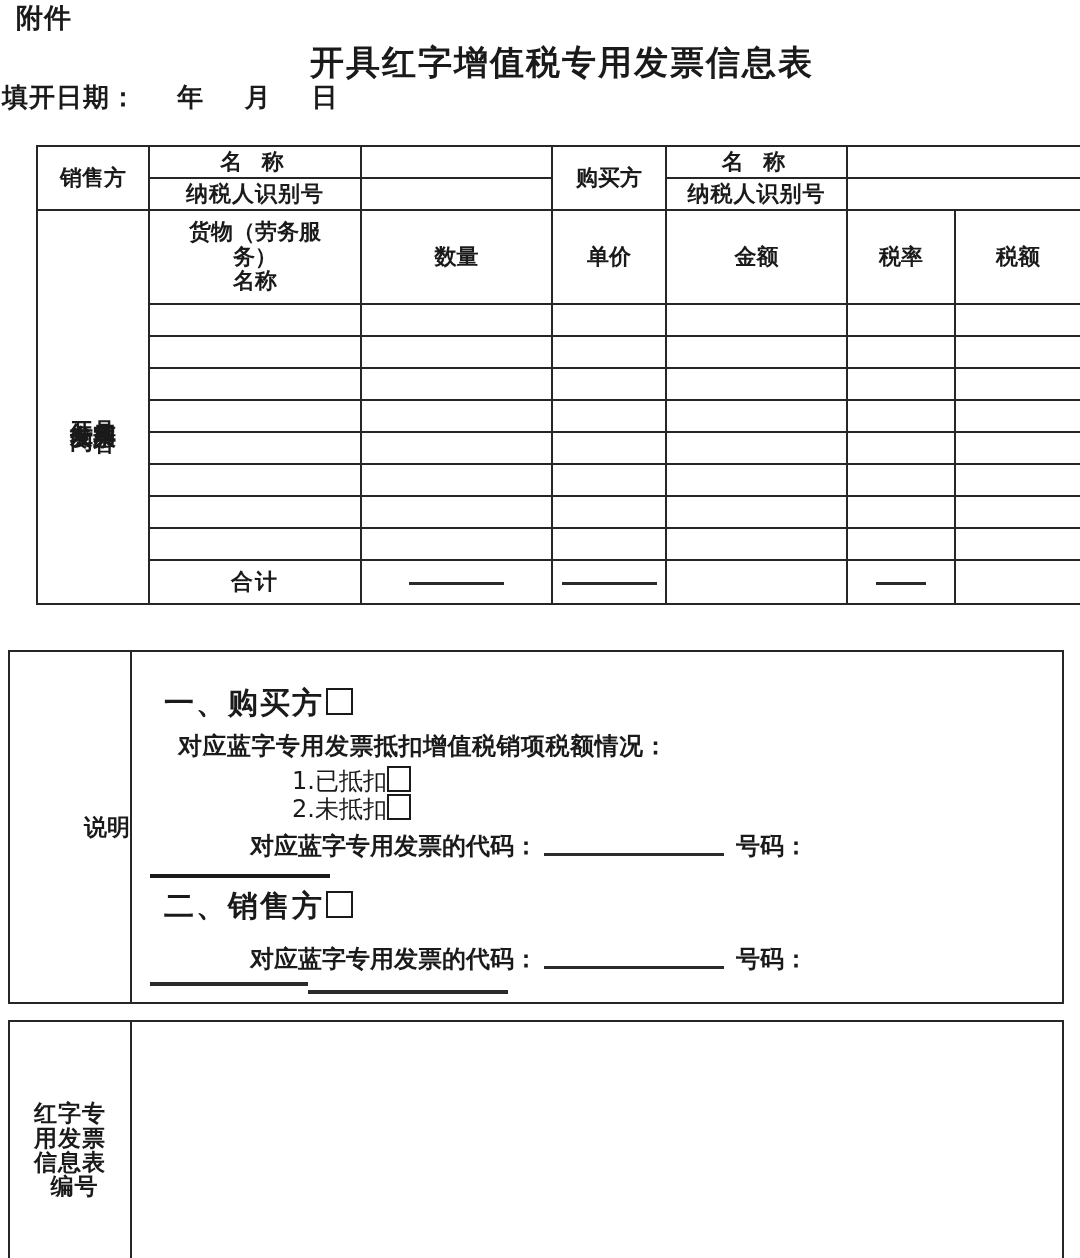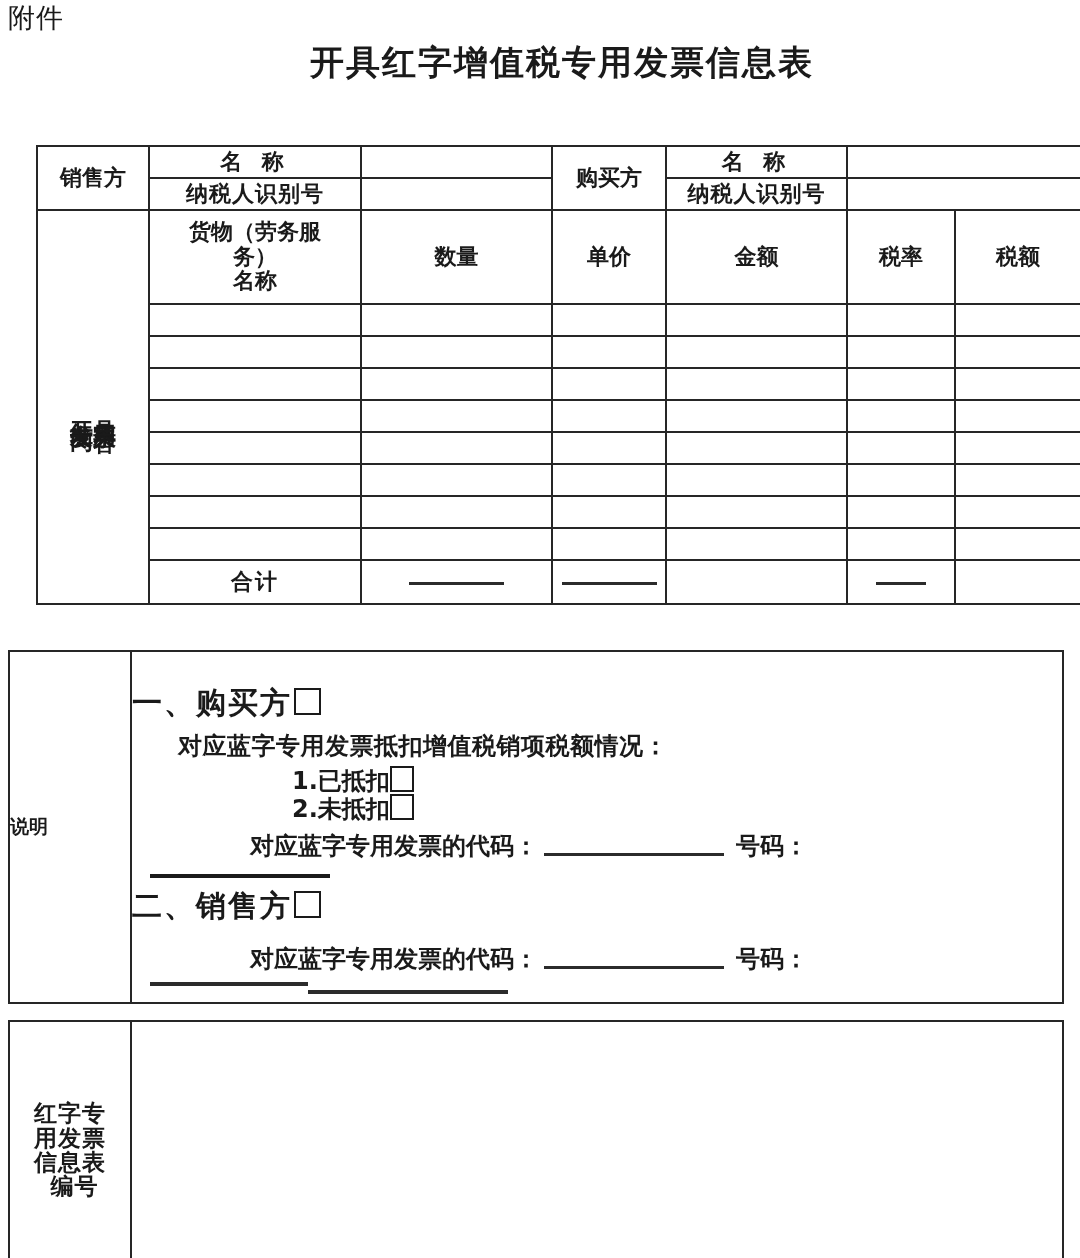--- a/index.html
+++ b/index.html
@@ -18,24 +18,24 @@
 
   .page {
     position: relative;
     width: 1080px;
     height: 1258px;
   }
 
   
   .attachment-label {
     position: absolute;
-    left: 8px;
+    left: 16px;
     top: 2px;
     font-size: 27px;
-    font-weight: 400;
+    font-weight: 700;
     letter-spacing: 1px;
     line-height: 1.2;
   }
   .doc-title {
     position: absolute;
     left: 0;
     top: 40px;
     width: 1080px;
     text-align: center;
     font-size: 34px;
@@ -134,55 +134,56 @@
     width: 1054px;
     border-collapse: collapse;
     table-layout: fixed;
   }
   .notes-table td {
     border: 2px solid #262626;
     padding: 0;
     vertical-align: middle;
   }
   .notes-label {
-    text-align: left;
-    font-size: 19px;
+    text-align: right;
+    font-size: 23px;
     font-weight: 600;
   }
   .notes-body {
     padding: 14px 0 10px 18px;
     position: relative;
     height: 350px;
     vertical-align: top;
   }
 
   .sec-heading {
     font-size: 30px;
     font-weight: 700;
     letter-spacing: 2px;
     margin: 4px 0 2px 0;
+    padding-left: 32px;
   }
   .sec-heading .cbox {
     display: inline-block;
     width: 23px;
     height: 23px;
     border: 2px solid #1a1a1a;
     vertical-align: -2px;
     margin-left: 2px;
   }
   .sub-line {
     font-size: 24px;
     font-weight: 700;
     letter-spacing: 0.5px;
     margin: 6px 0 4px 46px;
   }
   .opt-list {
     margin: 2px 0 2px 160px;
     font-size: 24px;
-    font-weight: 700;
+    font-weight: 400;
     line-height: 1.06;
   }
   .opt-list .cbox {
     display: inline-block;
     width: 20px;
     height: 22px;
     border: 2px solid #1a1a1a;
     vertical-align: -3px;
   }
   .code-line {
@@ -251,20 +252,21 @@
 </style>
 </head>
 <body>
 
 <div class="page">
 
   <div class="attachment-label">附件</div>
 
   <div class="doc-title">开具红字增值税专用发票信息表</div>
 
+  <div class="date-line">填开日期：    年    月    日</div>
 
   <table class="form-table">
     <colgroup>
       <col style="width:112px">
       <col style="width:212px">
       <col style="width:191px">
       <col style="width:114px">
       <col style="width:181px">
       <col style="width:108px">
       <col style="width:126px">

